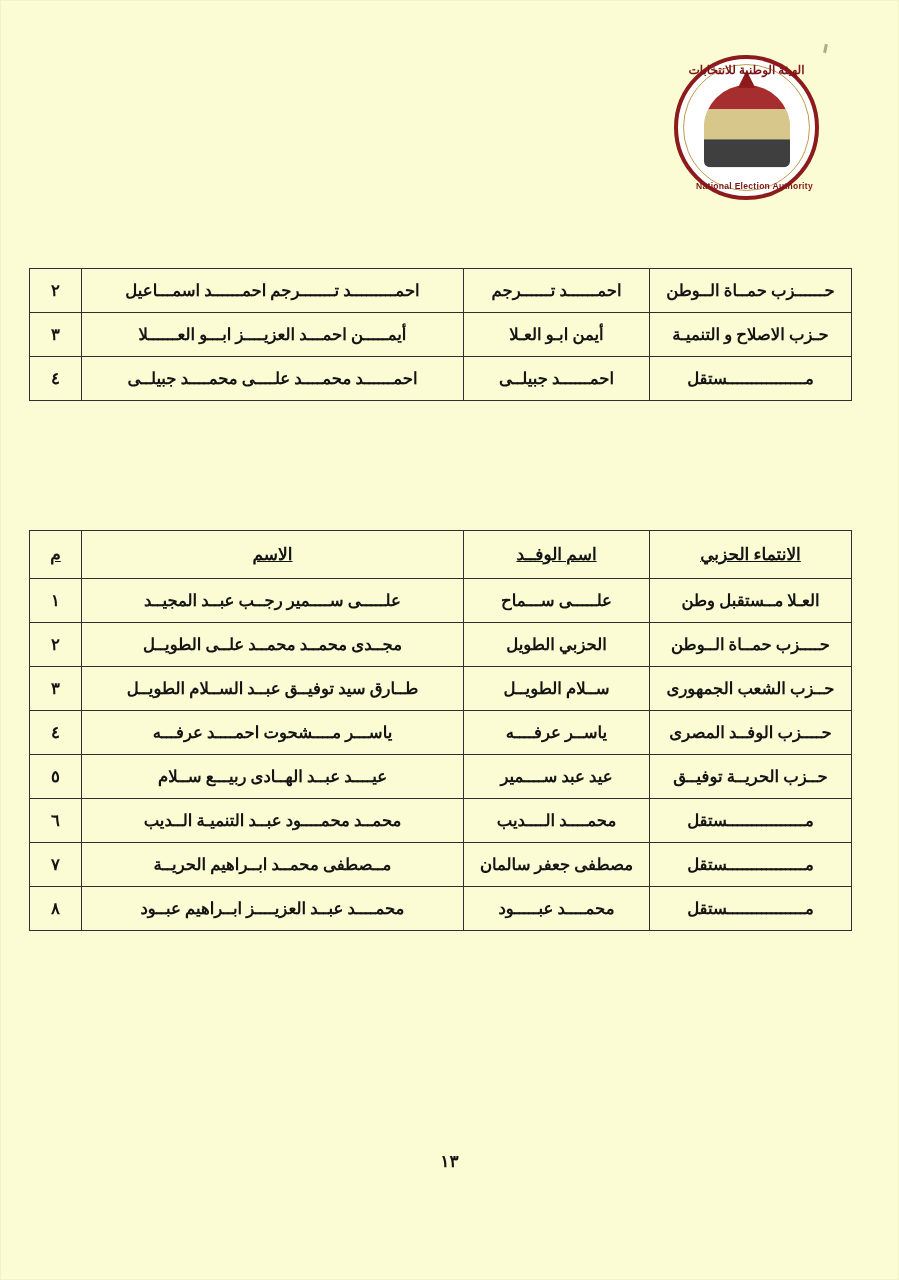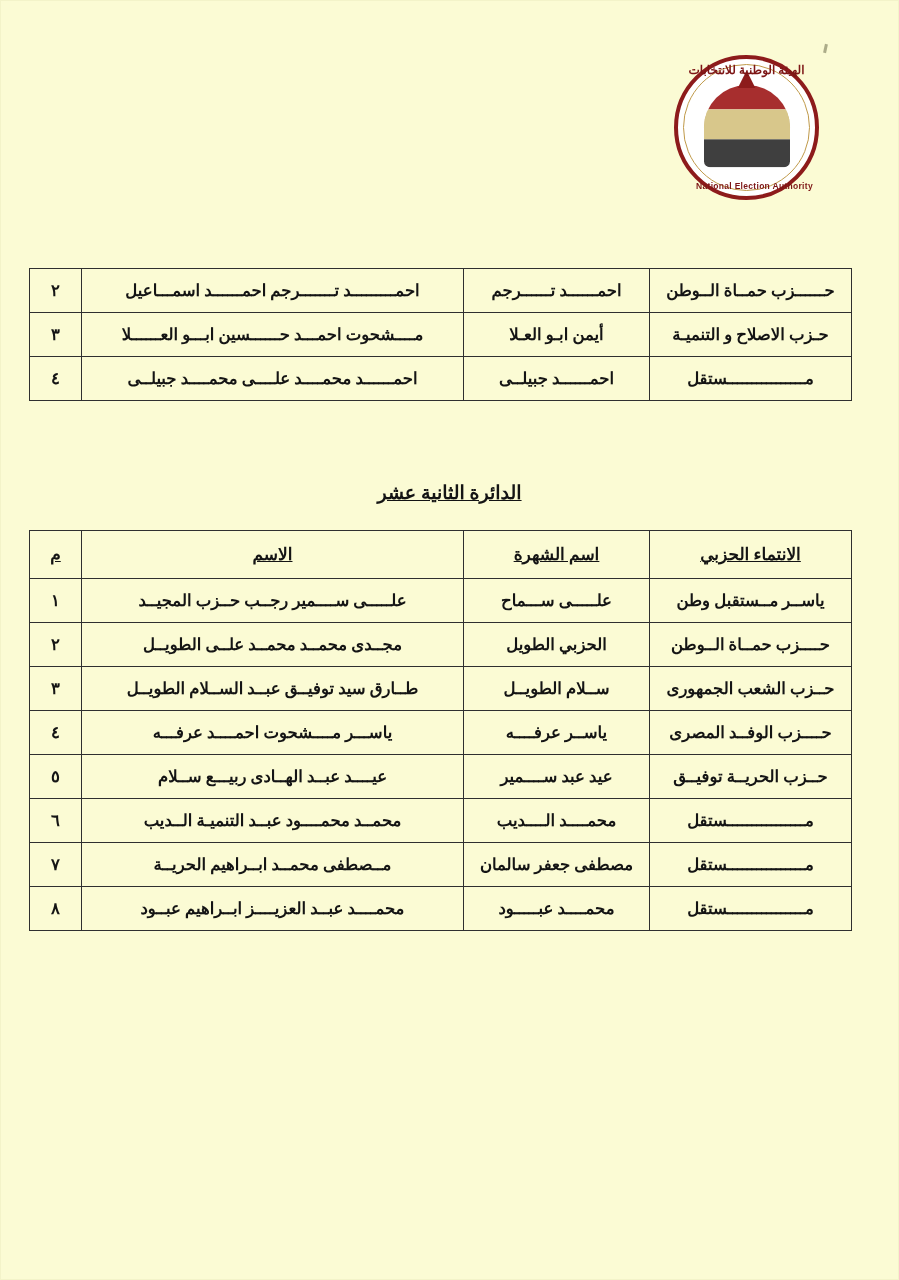--- a/index.html
+++ b/index.html
@@ -235,56 +235,55 @@
       <tbody>
         <tr>
           <td>حــــــزب حمــاة الــوطن</td>
           <td>احمــــــد تــــــرجم</td>
           <td>احمـــــــــد تـــــــرجم احمــــــد اسمـــاعيل</td>
           <td>٢</td>
         </tr>
         <tr>
           <td>حـزب الاصلاح و التنميـة</td>
           <td>أيمن ابـو العـلا</td>
-          <td>مــــشحوت احمـــد حــــــسين ابـــو العــــــلا</td>
+          <td>أيمـــــن احمـــد العزيــــز ابـــو العــــــلا</td>
           <td>٣</td>
         </tr>
         <tr>
           <td>مــــــــــــــــستقل</td>
           <td>احمــــــد جبيلــى</td>
           <td>احمــــــد محمــــد علــــى محمــــد جبيلــى</td>
           <td>٤</td>
         </tr>
       </tbody>
     </table>
   </div>
 
-  <div class="section-title">الدائرة الثانية عشر</div>
 
   <div class="table-main">
     <table class="doc-table">
       <colgroup>
         <col class="col-party">
           <col class="col-fame">
           <col class="col-name">
           <col class="col-num">
       </colgroup>
       <thead>
         <tr>
           <th>الانتماء الحزبي</th>
-          <th>اسم الشهرة</th>
+          <th>اسم الوفــد</th>
           <th>الاسم</th>
           <th>م</th>
         </tr>
       </thead>
       <tbody>
         <tr>
-          <td>ياســر مــستقبل وطن</td>
+          <td>العـلا مــستقبل وطن</td>
           <td>علـــــى ســـماح</td>
-          <td>علـــــى ســــمير رجــب حــزب المجيــد</td>
+          <td>علـــــى ســــمير رجــب عبــد المجيــد</td>
           <td>١</td>
         </tr>
         <tr>
           <td>حــــزب حمــاة الــوطن</td>
           <td>الحزبي الطويل</td>
           <td>مجــدى محمــد محمــد علــى الطويــل</td>
           <td>٢</td>
         </tr>
         <tr>
           <td>حــزب الشعب الجمهورى</td>
@@ -319,14 +318,15 @@
         <tr>
           <td>مــــــــــــــــستقل</td>
           <td>محمــــد عبـــــود</td>
           <td>محمــــد عبــد العزيــــز ابــراهيم عبــود</td>
           <td>٨</td>
         </tr>
       </tbody>
     </table>
   </div>
 
+  <div class="page-number">١٣</div>
 
 </div>
 
 </body></html>

